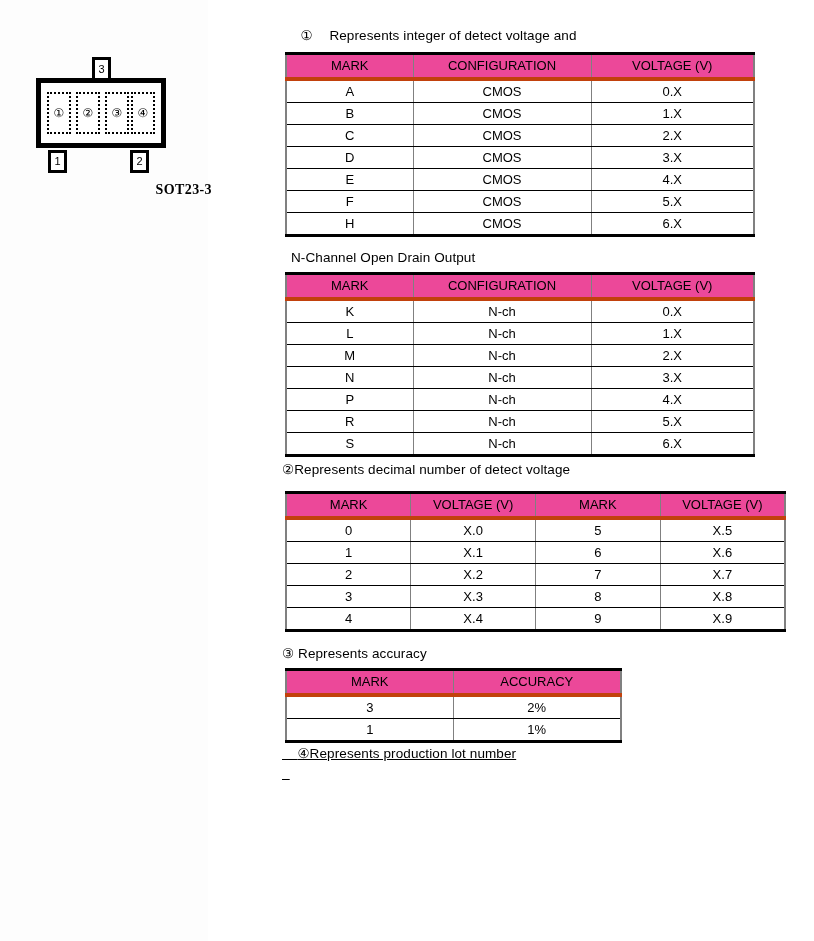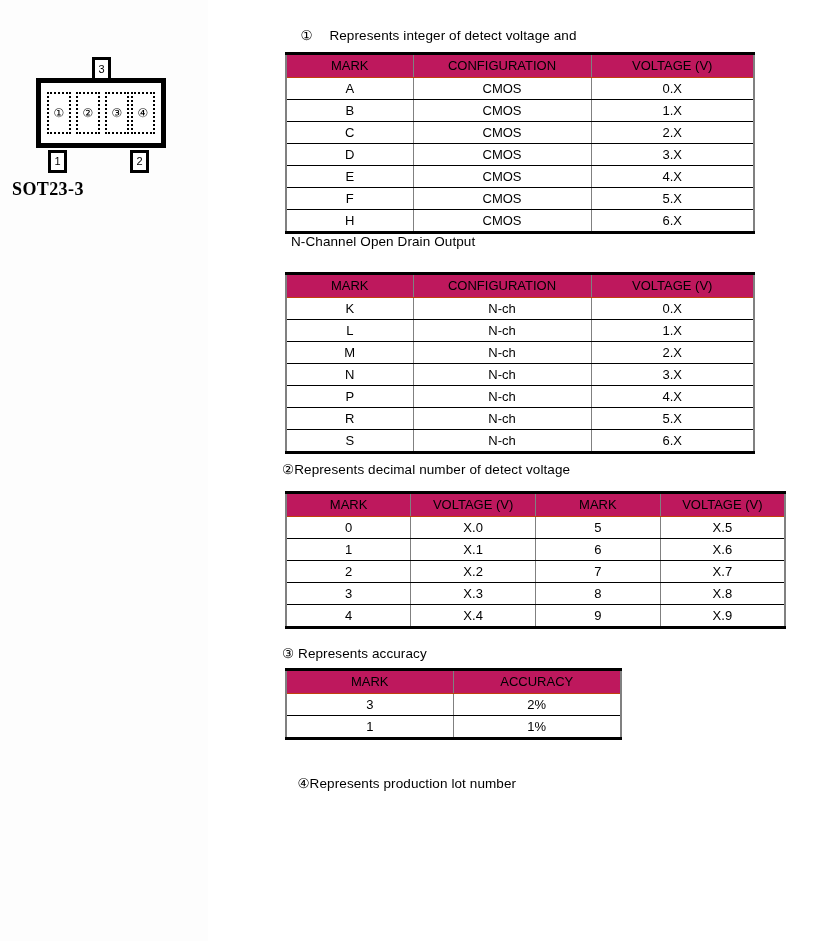--- a/index.html
+++ b/index.html
@@ -77,49 +77,49 @@
     font-size: 12px;
     line-height: 1;
   }
   #mark-box-1 { left: 47px; }
   #mark-box-2 { left: 76px; }
   #mark-box-3 { left: 105px; }
   #mark-box-4 { left: 131px; }
 
   #package-caption {
     position: absolute;
-    left: 12px; top: 180px;
+    left: 4px; top: 180px;
     width: 208px;
-    text-align: left;
+    text-align: right;
     font-family: "Liberation Serif", serif;
     font-weight: bold;
-    font-size: 18px;
+    font-size: 14px;
     letter-spacing: 0.4px;
     line-height: 19px;
   }
 
   
   #content {
     position: absolute;
     left: 285px;
     top: 0;
     width: 520px;
   }
   .note {
     font-size: 13.5px;
     line-height: 20px;
     letter-spacing: 0.1px;
     white-space: pre-wrap;
   }
   #note-1 { position: absolute; left: 0; top: 6px; width: 500px; }
   #note-1 .num { display: inline-block; width: 29px; }
-  #label-nch { position: absolute; left: 6px; top: 232px; }
+  #label-nch { position: absolute; left: 6px; top: 248px; }
   #note-2 { position: absolute; left: -3px; top: 460px; }
   #note-3 { position: absolute; left: -3px; top: 644px; }
-  #note-4 { position: absolute; left: -3px; top: 754px; }
+  #note-4 { position: absolute; left: -3px; top: 724px; text-decoration: underline; }
   #note-4 .line2 { display: block; padding-left: 17px; }
 
   
   table.dtable {
     position: absolute;
     border-collapse: collapse;
     font-size: 13px;
     background: #ffffff;
     table-layout: fixed;
   }
@@ -128,23 +128,23 @@
     border-right: 1px solid #808080;
     border-top: 1px solid #000000;
     border-bottom: 1px solid #000000;
     text-align: center;
     font-weight: normal;
     height: 21px;
     padding: 0;
     line-height: 20px;
   }
   table.dtable th {
-    background: #be185d;
+    background: #ec4899;
     border-top: 3px solid #000000;
-    border-bottom: 1px solid #c2410c;
+    border-bottom: 4px solid #c2410c;
     height: 22px;
   }
   table.dtable tr:last-child td { border-bottom: 3px solid #000000; }
   table.dtable th:first-child, table.dtable td:first-child { border-left: 2px solid #808080; }
   table.dtable th:last-child, table.dtable td:last-child { border-right: 2px solid #808080; }
 
   #table-cmos   { left: 0px;  top: 52px;  width: 468px; }
   #table-nch    { left: 0px;  top: 272px; width: 468px; }
   #table-decimal{ left: 0px;  top: 491px; width: 499px; }
   #table-accuracy{left: 0px;  top: 668px; width: 335px; }

